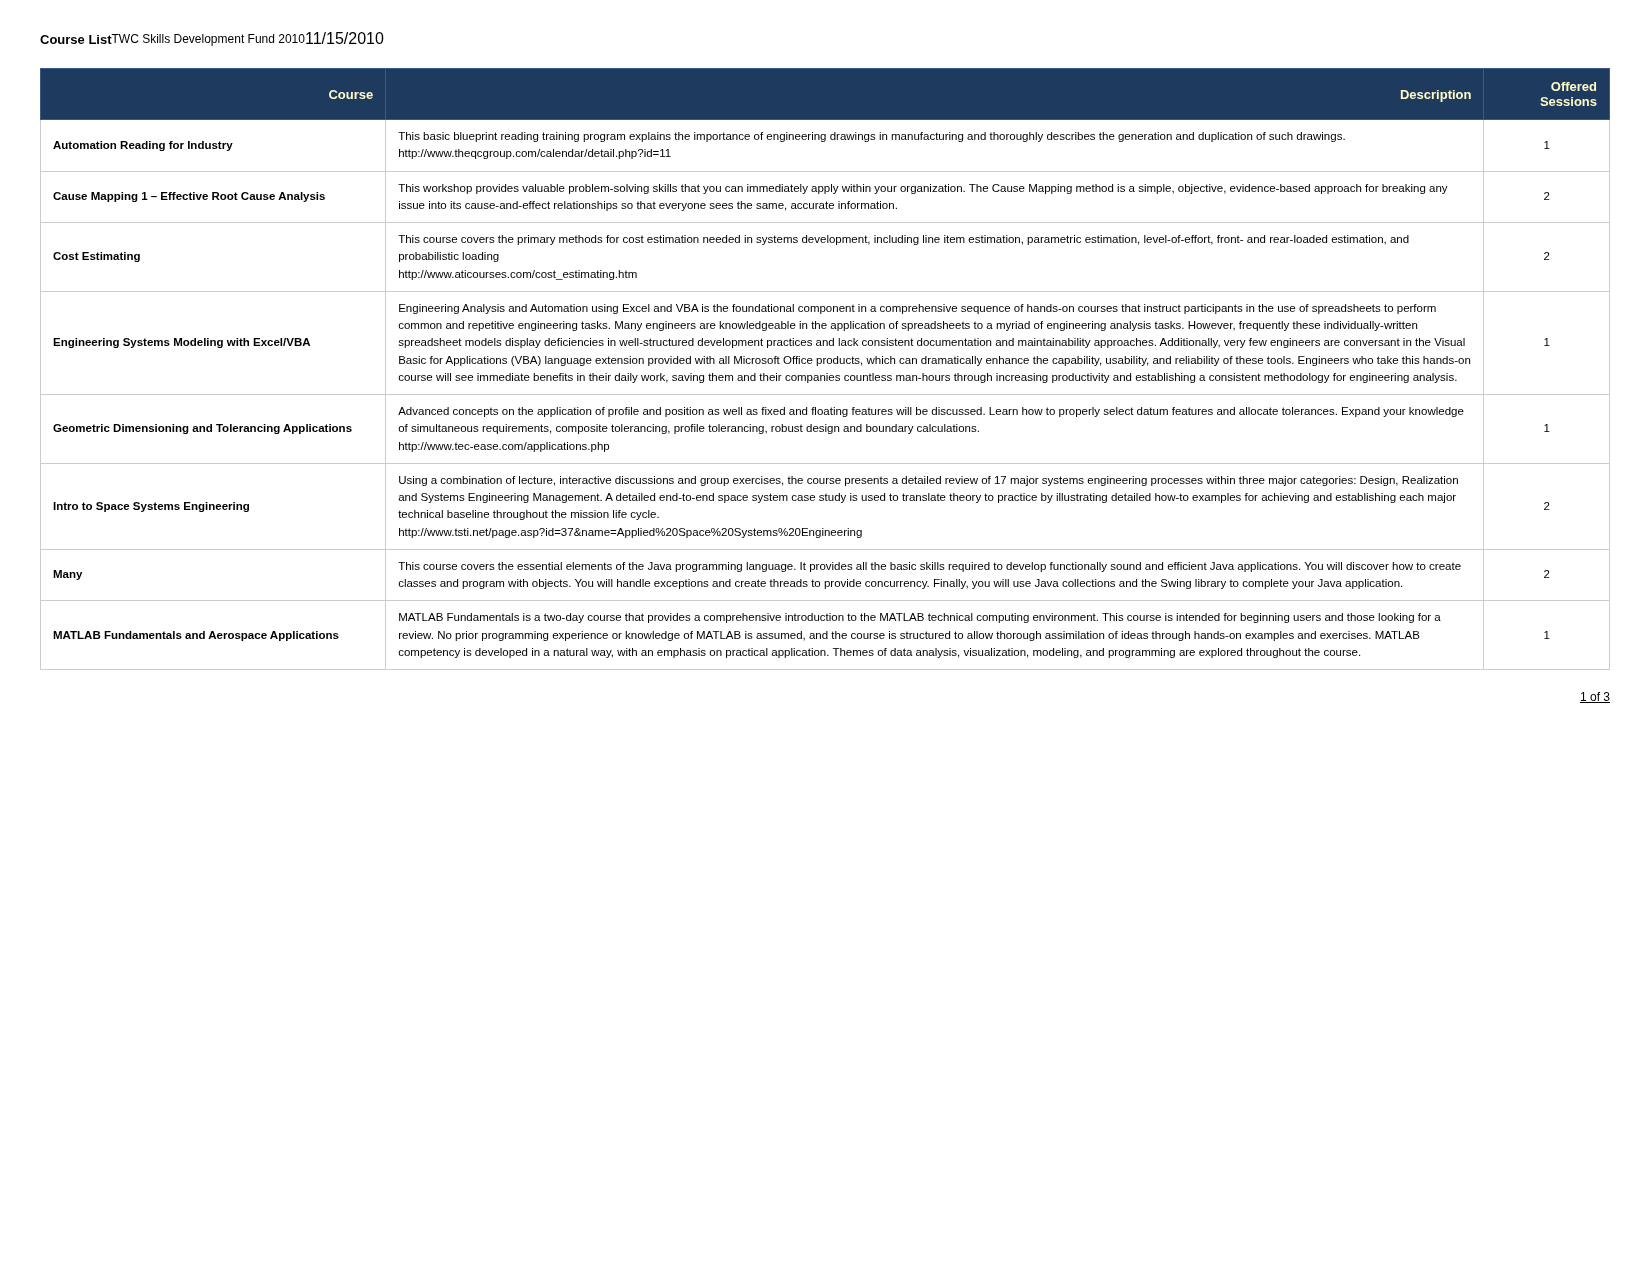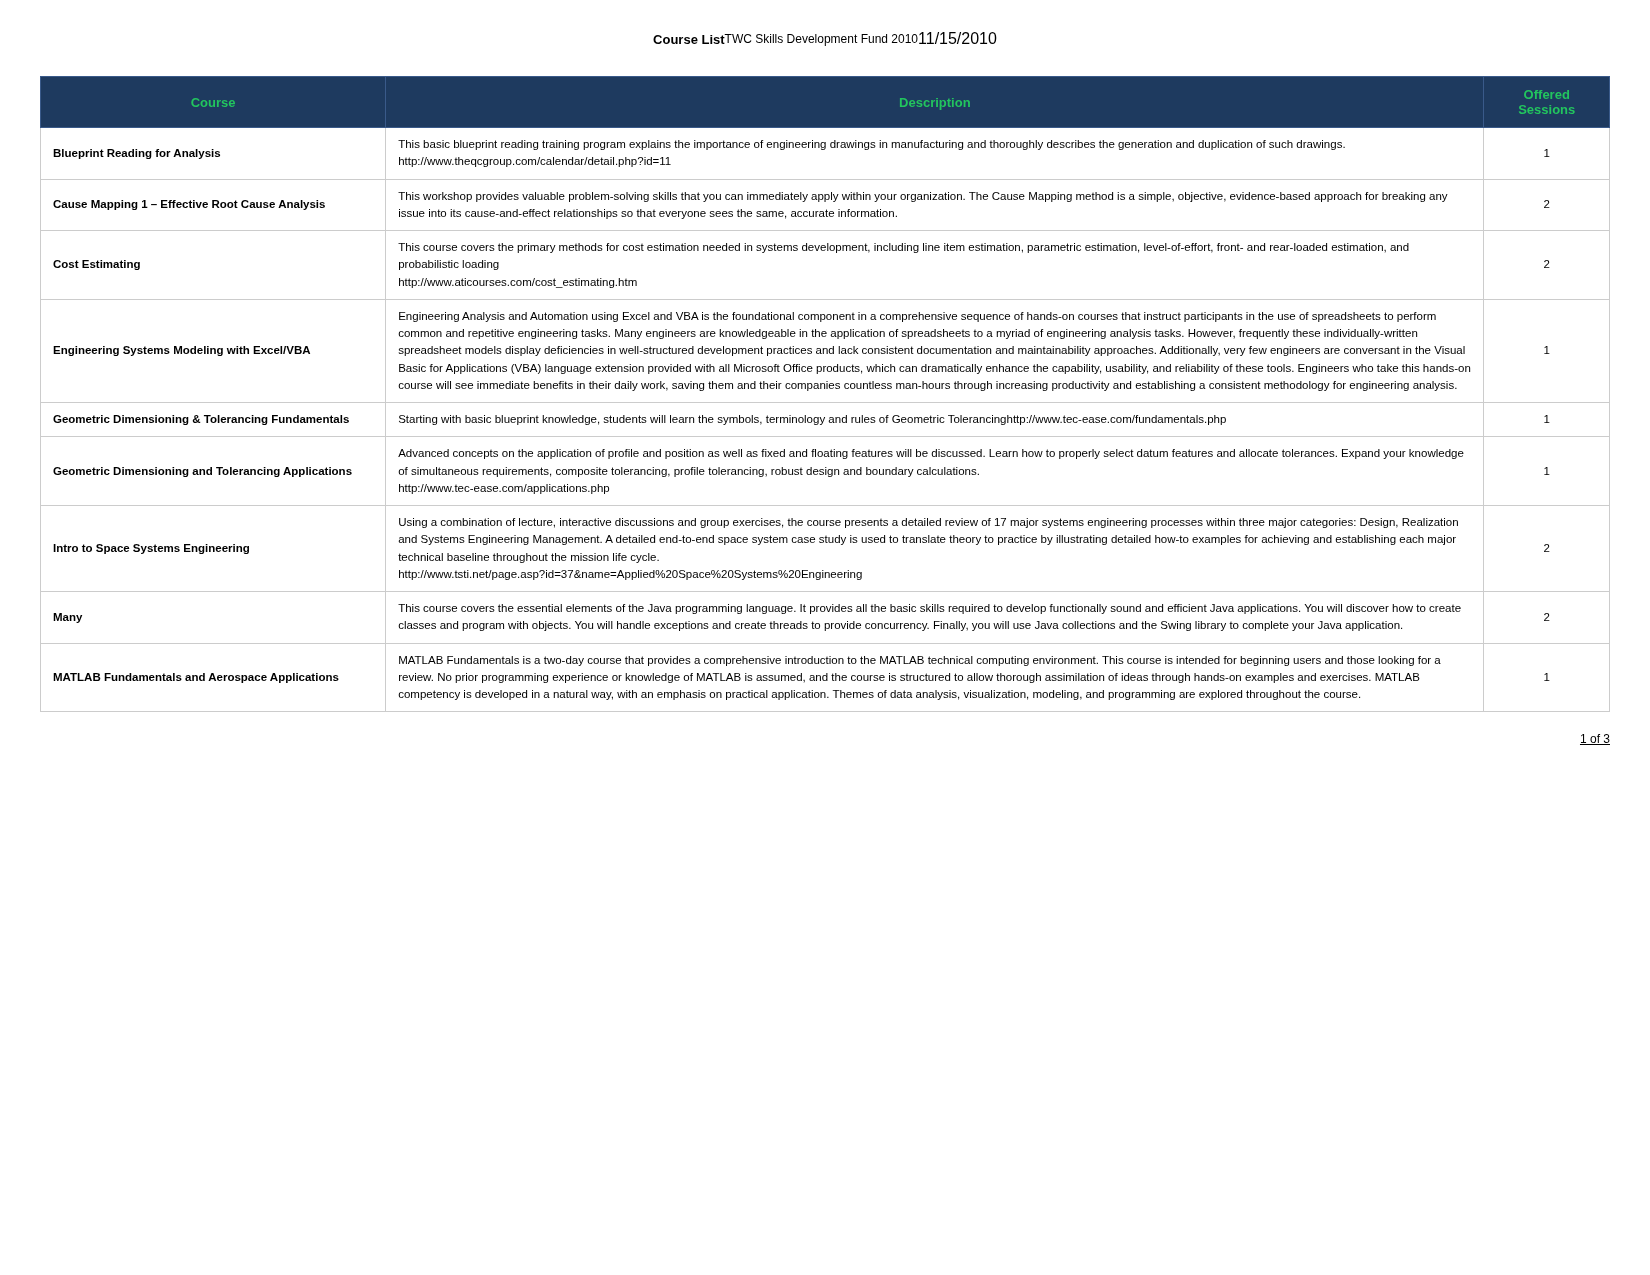--- a/index.html
+++ b/index.html
@@ -5,39 +5,39 @@
     * { box-sizing: border-box; margin: 0; padding: 0; }
     body {
       font-family: Arial, sans-serif;
       font-size: 12px;
       background: #fff;
       color: #000;
       padding: 30px 40px;
     }
     .page-header {
       display: flex;
-      justify-content: center;
+      justify-content: flex-start;
       align-items: center;
-      margin-bottom: 28px;
+      margin-bottom: 20px;
     }
     .page-header-left { font-weight: bold; font-size: 13px; }
     .page-header-center { font-weight: normal; font-size: 12px; }
     .page-header-right { font-size: 16px; }
     table {
       width: 100%;
       border-collapse: collapse;
       border: 1px solid #ccc;
     }
     thead tr th {
       background-color: #1e3a5f;
-      color: #22c55e;
+      color: #fef9c3;
       font-weight: bold;
       font-size: 13px;
       padding: 10px 12px;
-      text-align: center;
+      text-align: right;
       border: 1px solid #3a5a8a;
     }
     thead tr th.course-col { width: 22%; }
     thead tr th.desc-col { width: 70%; }
     thead tr th.offered-col { width: 8%; }
     tbody tr td {
       padding: 8px 12px;
       border: 1px solid #ccc;
       vertical-align: top;
       font-size: 11.5px;
@@ -73,42 +73,37 @@
 <table>
   <thead>
     <tr>
       <th class="course-col">Course</th>
       <th class="desc-col">Description</th>
       <th class="offered-col">Offered<br>Sessions</th>
     </tr>
   </thead>
   <tbody id="table-body">
   <tr>
-        <td class="course-name">Blueprint Reading for Analysis</td>
+        <td class="course-name">Automation Reading for Industry</td>
         <td>This basic blueprint reading training program explains the importance of engineering drawings in manufacturing and thoroughly describes the generation and duplication of such drawings.<br>http://www.theqcgroup.com/calendar/detail.php?id=11</td>
         <td class="sessions">1</td>
       </tr>
       <tr>
         <td class="course-name">Cause Mapping 1 – Effective Root Cause Analysis</td>
         <td>This workshop provides valuable problem-solving skills that you can immediately apply within your organization. The Cause Mapping method is a simple, objective, evidence-based approach for breaking any issue into its cause-and-effect relationships so that everyone sees the same, accurate information.</td>
         <td class="sessions">2</td>
       </tr>
       <tr>
         <td class="course-name">Cost Estimating</td>
         <td>This course covers the primary methods for cost estimation needed in systems development, including line item estimation, parametric estimation, level-of-effort, front- and rear-loaded estimation, and probabilistic loading<br>http://www.aticourses.com/cost_estimating.htm</td>
         <td class="sessions">2</td>
       </tr>
       <tr>
         <td class="course-name">Engineering Systems Modeling with Excel/VBA</td>
         <td>Engineering Analysis and Automation using Excel and VBA is the foundational component in a comprehensive sequence of hands-on courses that instruct participants in the use of spreadsheets to perform common and repetitive engineering tasks. Many engineers are knowledgeable in the application of spreadsheets to a myriad of engineering analysis tasks. However, frequently these individually-written spreadsheet models display deficiencies in well-structured development practices and lack consistent documentation and maintainability approaches. Additionally, very few engineers are conversant in the Visual Basic for Applications (VBA) language extension provided with all Microsoft Office products, which can dramatically enhance the capability, usability, and reliability of these tools. Engineers who take this hands-on course will see immediate benefits in their daily work, saving them and their companies countless man-hours through increasing productivity and establishing a consistent methodology for engineering analysis.</td>
-        <td class="sessions">1</td>
-      </tr>
-      <tr>
-        <td class="course-name">Geometric Dimensioning &amp; Tolerancing Fundamentals</td>
-        <td>Starting with basic blueprint knowledge, students will learn the symbols, terminology and rules of Geometric Tolerancinghttp://www.tec-ease.com/fundamentals.php</td>
         <td class="sessions">1</td>
       </tr>
       <tr>
         <td class="course-name">Geometric Dimensioning and Tolerancing Applications</td>
         <td>Advanced concepts on the application of profile and position as well as fixed and floating features will be discussed. Learn how to properly select datum features and allocate tolerances. Expand your knowledge of simultaneous requirements, composite tolerancing, profile tolerancing, robust design and boundary calculations.<br>http://www.tec-ease.com/applications.php</td>
         <td class="sessions">1</td>
       </tr>
       <tr>
         <td class="course-name">Intro to Space Systems Engineering</td>
         <td>Using a combination of lecture, interactive discussions and group exercises, the course presents a detailed review of 17 major systems engineering processes within three major categories: Design, Realization and Systems Engineering Management.  A detailed end-to-end space system case study is used to translate theory to practice by illustrating detailed how-to examples for achieving and establishing each major technical baseline throughout the mission life cycle.<br>http://www.tsti.net/page.asp?id=37&amp;name=Applied%20Space%20Systems%20Engineering</td>

